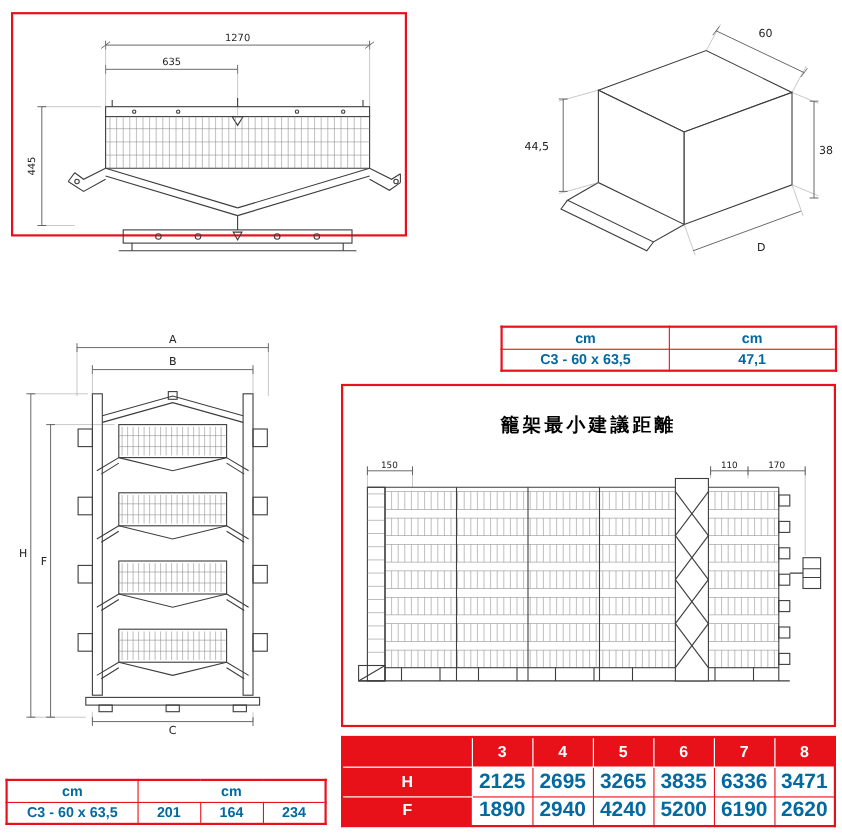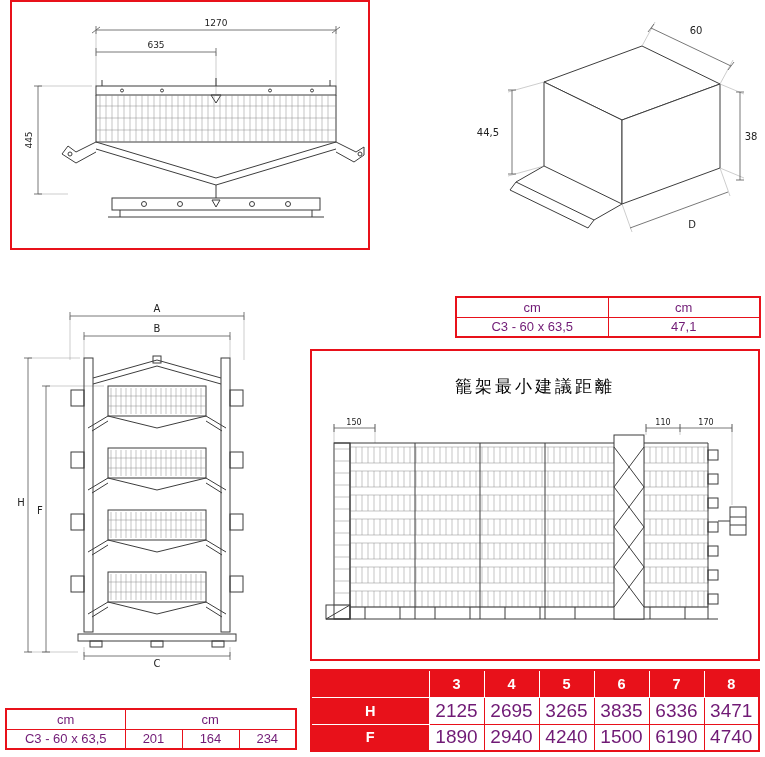--- a/index.html
+++ b/index.html
@@ -3,39 +3,39 @@
 <meta charset="utf-8">
 <style>
   :root{--accent:#e8111a;}
   *{box-sizing:border-box;}
   body{margin:0;background:#fff;font-family:"Liberation Sans","DejaVu Sans",sans-serif;}
   #page{position:relative;width:765px;height:757px;background:#fff;overflow:hidden;}
   .abs{position:absolute;}
   .redbox{border:2px solid var(--accent);background:#fff;}
   table.dt{border-collapse:collapse;background:#fff;table-layout:fixed;border:2px solid var(--accent);}
   table.dt td{border:1px solid var(--accent);text-align:center;vertical-align:middle;
-              font-size:13px;color:#701a75;padding:0 2px;height:20px;}
+              font-size:13px;color:#0369a1;padding:0 2px;height:20px;font-weight:bold;}
   table.dt td.rc{background:var(--accent);color:#fff;font-weight:bold;border-color:#fff;}
   #hf td{height:27px;font-size:19px;}
   #hf td.rc{font-size:14.5px;}
-  .title-cn{font-weight:normal;font-size:17px;color:#000;text-align:center;letter-spacing:3px;}
+  .title-cn{font-weight:bold;font-size:17px;color:#000;text-align:center;letter-spacing:3px;}
   svg{display:block;}
   svg text{font-family:"DejaVu Sans",sans-serif;fill:#222;}
   .dl{stroke:#555;stroke-width:.8;fill:none;}
   .xl{stroke:#9a9a9a;stroke-width:.5;fill:none;}
   .st{stroke:#3d3d3d;stroke-width:1;fill:none;}
   .stf{stroke:#3d3d3d;stroke-width:1;fill:#fff;}
   .ml{stroke:#8a8a8a;stroke-width:.5;fill:none;}
 </style>
 </head>
 <body>
 
 <div id="page">
 
-  <div class="abs redbox" style="left:10px;top:0;width:360px;height:250px;">
+  <div class="abs redbox" style="left:10px;top:11px;width:360px;height:204px;">
     <svg width="356" height="246" viewBox="0 0 356 246">
 
       <g class="dl">
         <line x1="84" y1="28" x2="324" y2="28"></line>
         <line x1="84" y1="24" x2="84" y2="32"></line>
           <line x1="324" y1="24" x2="324" y2="32"></line>
         <line x1="80" y1="31" x2="88" y2="25"></line>
           <line x1="320" y1="31" x2="328" y2="25"></line>
       </g>
       <text x="204" y="24" font-size="9" text-anchor="middle">1270</text>
@@ -1012,20 +1012,20 @@
         <td>3265</td>
         <td>3835</td>
         <td>6336</td>
         <td>3471</td>
       </tr>
       <tr>
         <td class="rc">F</td>
         <td>1890</td>
         <td>2940</td>
         <td>4240</td>
-        <td>1500</td>
+        <td>5200</td>
         <td>6190</td>
-        <td>4740</td>
+        <td>2620</td>
       </tr>
     </tbody>
   </table>
 
 </div>
 
 </body></html>

